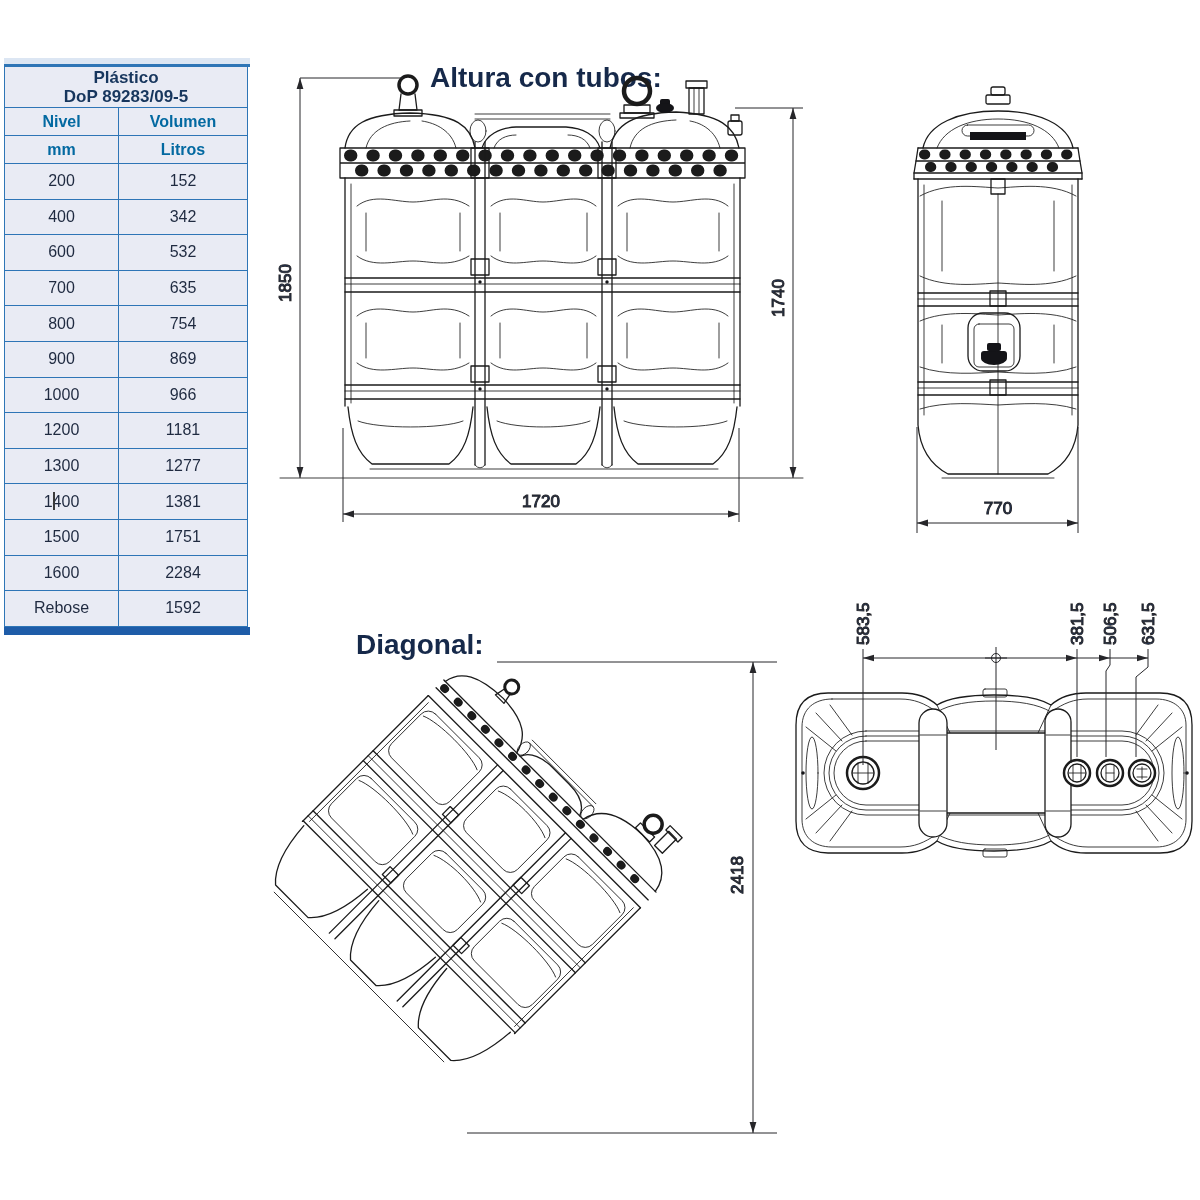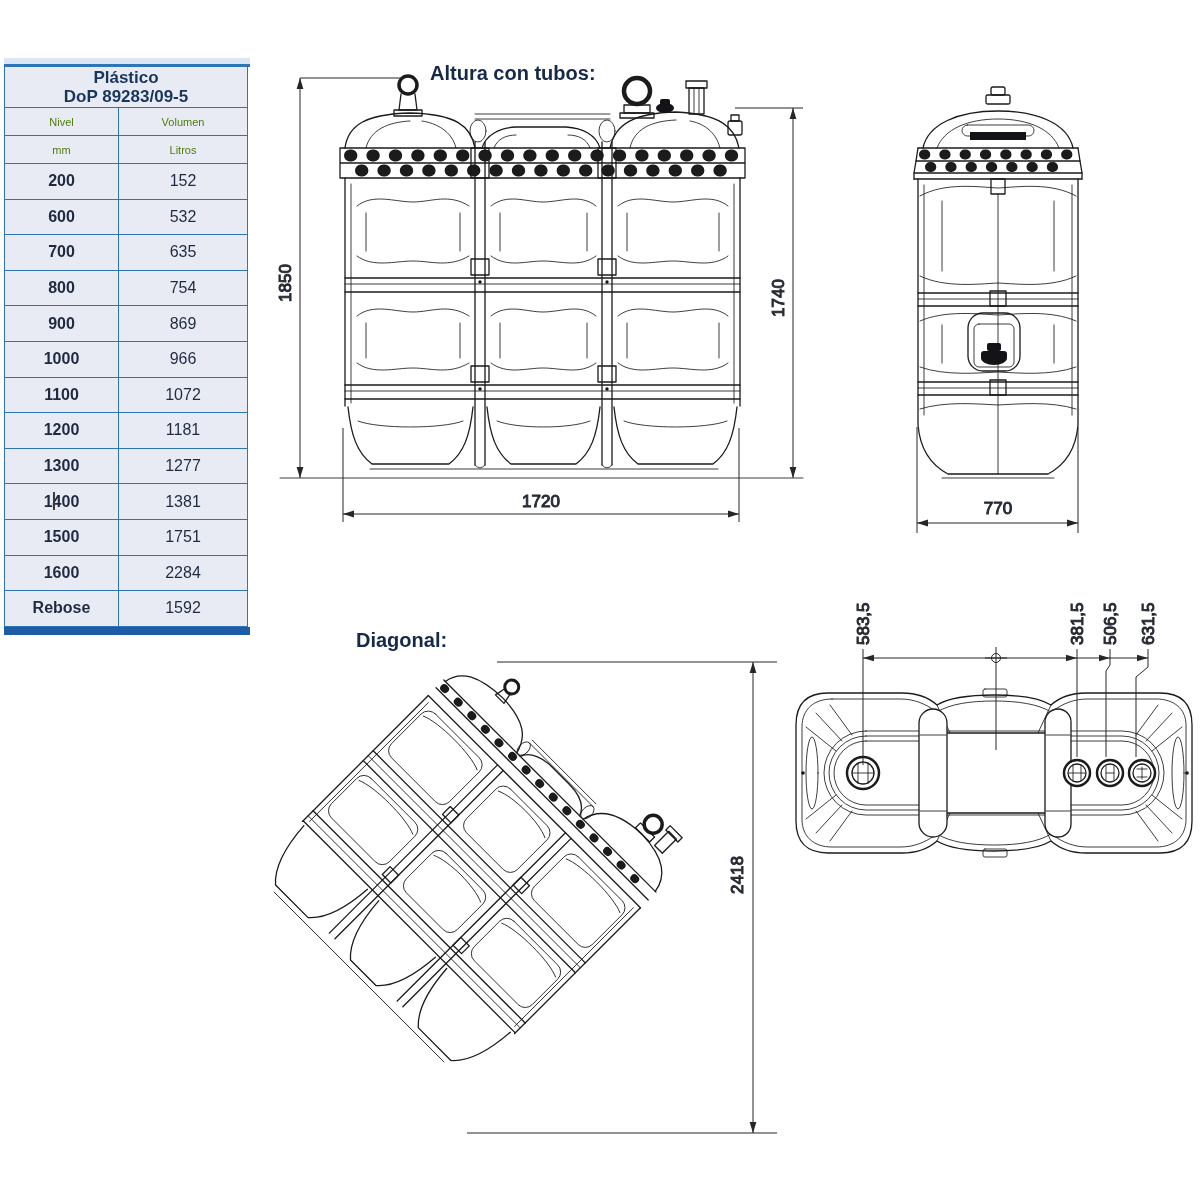--- a/index.html
+++ b/index.html
@@ -16,33 +16,33 @@
     background:#e9ebf4;border-left:1px solid #2e75b6;border-right:1.5px solid #2e75b6;
   }
   #volume-table th,#volume-table td{
     text-align:center;vertical-align:middle;
     border-bottom:1.6px solid #2e75b6;padding:0;
   }
   #volume-table .ttl{
     font-size:17px;font-weight:bold;color:#17365d;line-height:19px;height:40px;
   }
   #volume-table tr.hdr th{
-    font-size:11px;font-weight:normal;color:#4d7c0f;height:27px;
+    font-size:16px;font-weight:bold;color:#0369a1;height:27px;
   }
   #volume-table td{
     font-size:16px;color:#1f2a40;height:34.6px;
   }
   #volume-table col.c1{width:114px;}
-  #volume-table td.lvl{border-right:1.8px solid #2e75b6;position:relative;font-weight:bold;}
+  #volume-table td.lvl{border-right:1.8px solid #2e75b6;position:relative;}
   #volume-table tr.hdr th:first-child{border-right:1.8px solid #2e75b6;}
   .caret{position:absolute;left:48px;top:8px;width:1.8px;height:18px;background:#3a3a3a;}
   .table-bottombar{height:8px;background:#1e5ca8;width:246px;}
   
   .dwg-title{
-    position:absolute;font-size:20px;font-weight:bold;color:#16294a;white-space:nowrap;
+    position:absolute;font-size:28px;font-weight:bold;color:#16294a;white-space:nowrap;
   }
   #front-title{left:430px;top:62px;}
   #diag-title{left:356px;top:629px;}
   
   svg{position:absolute;}
   #front-svg{left:270px;top:55px;}
   #side-svg{left:890px;top:55px;}
   #diag-svg{left:225px;top:635px;}
   #top-svg{left:790px;top:585px;}
   .ln{fill:none;stroke:#1b1b1b;stroke-width:1.3;stroke-linecap:round;stroke-linejoin:round;}
@@ -82,42 +82,42 @@
         <th>mm</th>
         <th>Litros</th>
       </tr>
     </thead>
     <tbody>
       <tr>
           <td class="lvl">200</td>
           <td>152</td>
         </tr>
       <tr>
+          <td class="lvl">400</td>
+          <td>342</td>
+        </tr>
+      <tr>
           <td class="lvl">600</td>
           <td>532</td>
         </tr>
       <tr>
           <td class="lvl">700</td>
           <td>635</td>
         </tr>
       <tr>
           <td class="lvl">800</td>
           <td>754</td>
         </tr>
       <tr>
           <td class="lvl">900</td>
           <td>869</td>
         </tr>
       <tr>
           <td class="lvl">1000</td>
           <td>966</td>
-        </tr>
-      <tr>
-          <td class="lvl">1100</td>
-          <td>1072</td>
         </tr>
       <tr>
           <td class="lvl">1200</td>
           <td>1181</td>
         </tr>
       <tr>
           <td class="lvl">1300</td>
           <td>1277</td>
         </tr>
       <tr>

